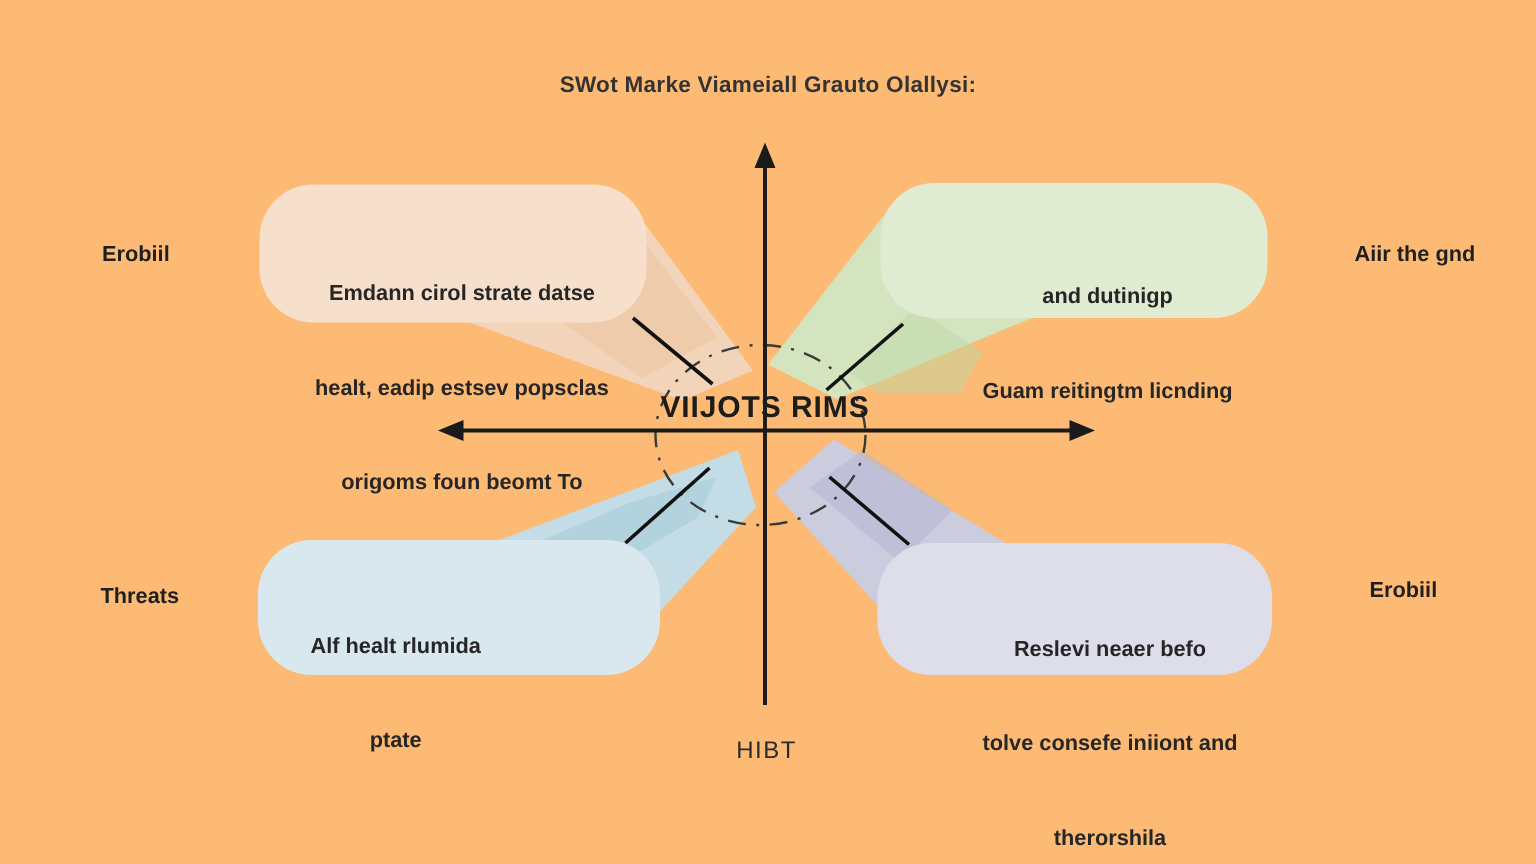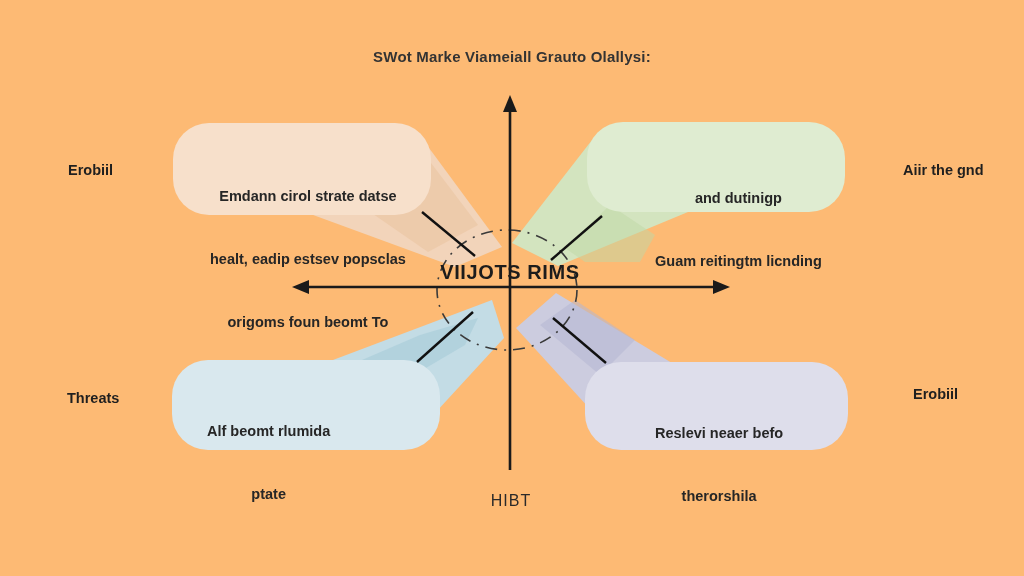--- a/index.html
+++ b/index.html
@@ -72,26 +72,27 @@
     <div>healt, eadip estsev popsclas</div>
     <div>origoms foun beomt To</div>
   </div>
 
   <div class="txt bubble-text" style="left:655px;top:146px;">
     <div>and dutinigp</div>
     <div>Guam reitingtm licnding</div>
   </div>
 
   <div class="txt bubble-text" style="left:207px;top:379px;">
-    <div>Alf beomt rlumida</div>
+    <div>Alf healt rlumida</div>
     <div>ptate</div>
   </div>
 
   <div class="txt bubble-text" style="left:655px;top:381px;">
     <div>Reslevi neaer befo</div>
+    <div>tolve consefe iniiont and</div>
     <div>therorshila</div>
   </div>
 
   <div class="txt side-label" style="left:68px;top:162px;">Erobiil</div>
   <div class="txt side-label" style="left:903px;top:162px;">Aiir the gnd</div>
   <div class="txt side-label" style="left:67px;top:390px;">Threats</div>
   <div class="txt side-label" style="left:913px;top:386px;">Erobiil</div>
 
   <div class="txt center-label" style="left:510px;top:261px;">VIIJOTS RIMS</div>
 

